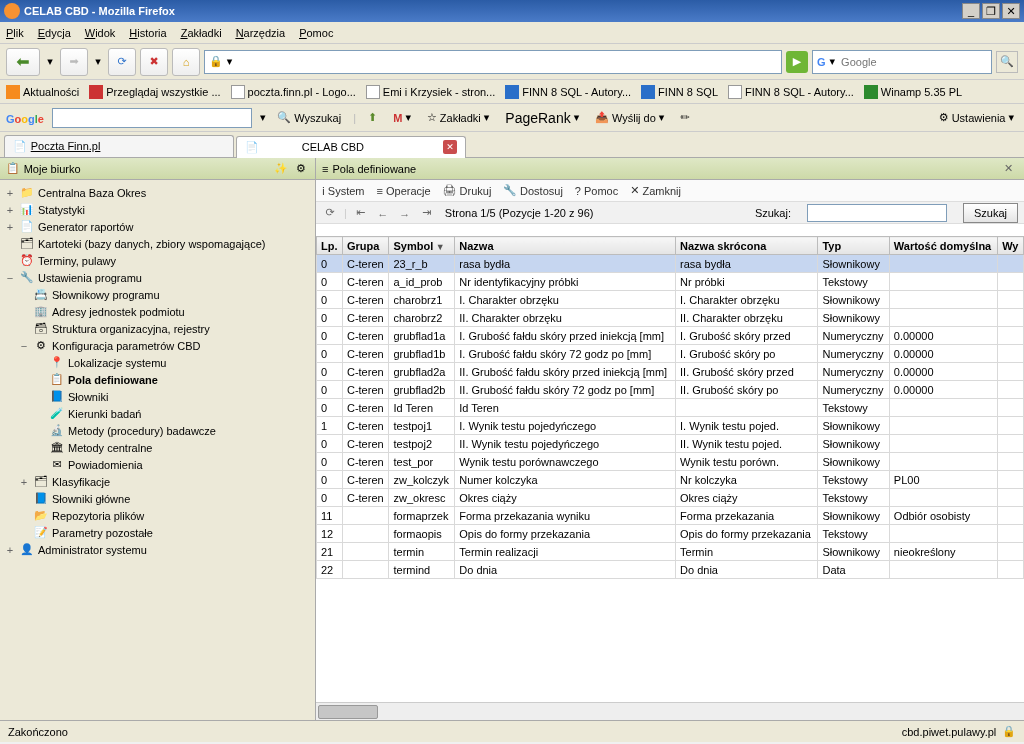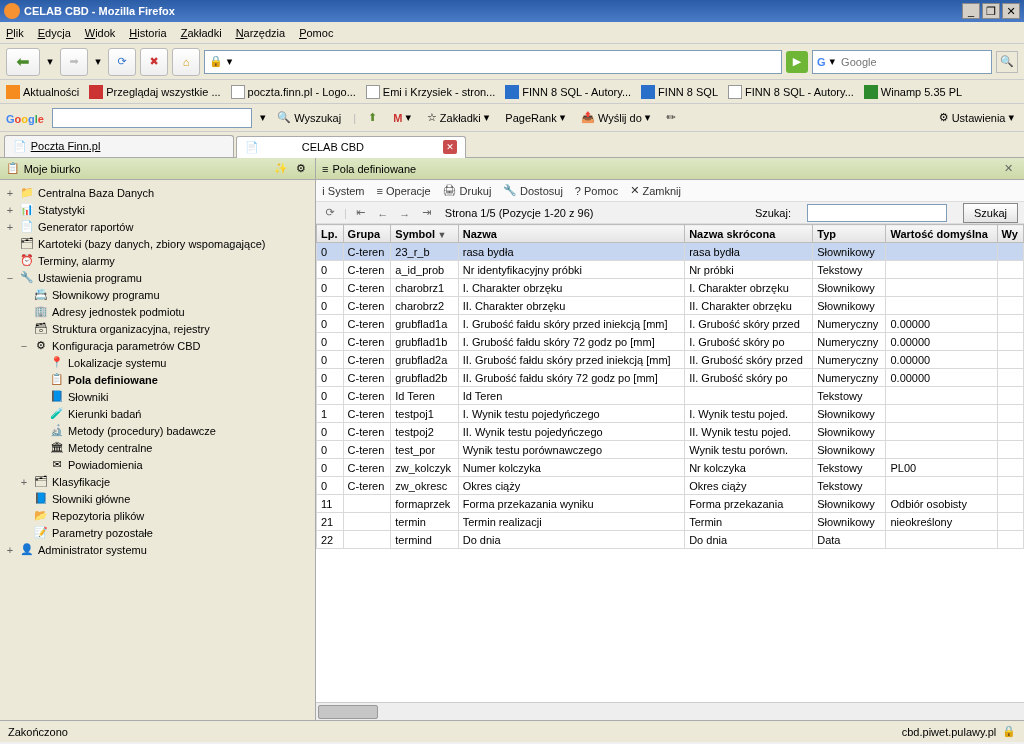--- a/index.html
+++ b/index.html
@@ -56,21 +56,21 @@
 .c-header .close { width: 14px; height: 14px; color: #666; }
 .c-toolbar { height: 22px; display: flex; align-items: center; padding: 0 6px; gap: 12px; border-bottom: 1px solid #ddd; background: #fafafa; }
 .c-tool { display: flex; align-items: center; gap: 3px; color: #333; }
 .c-pager { height: 22px; display: flex; align-items: center; padding: 0 6px; gap: 6px; border-bottom: 1px solid #ddd; background: #f1f1f1; }
 .pager-btn { width: 16px; height: 16px; display: flex; align-items: center; justify-content: center; color: #666; }
 .pager-info { margin-right: auto; margin-left: 4px; }
 .sz-label { margin-left: 4px; }
 .sz-input { width: 140px; height: 18px; border: 1px solid #7f9db9; margin: 0 10px; }
 .sz-btn { height: 20px; padding: 0 10px; border: 1px solid #888; background: linear-gradient(#fff,#e4e4e4); }
 .grid { flex: 1; overflow: auto; }
-table.data { border-collapse: collapse; width: 100%; }
+table.data { border-collapse: collapse; width: 100%; margin-top: 12px; }
 table.data th { background: linear-gradient(#f7f7f7,#e4e4e4); border: 1px solid #bcbcbc; text-align: left; padding: 2px 4px; font-weight: bold; height: 18px; white-space: nowrap; }
 table.data th.sorted::after { content: " ▼"; color: #555; font-size: 9px; }
 table.data td { border: 1px solid #d9d9d9; padding: 2px 4px; height: 18px; white-space: nowrap; }
 table.data tr.sel td { background: #c6d6f0; }
 .hscroll-area { height: 18px; border-top: 1px solid #ccc; background: #eee; position: relative; margin-top: auto; }
 .hscroll-thumb { position: absolute; left: 2px; top: 2px; height: 14px; width: 60px; background: #c6c6c6; border: 1px solid #999; border-radius: 2px; }
 .statusbar { height: 22px; background: #ece9d8; border-top: 1px solid #aaa; display: flex; align-items: center; padding: 0 8px; }
 .statusbar .sb-right { margin-left: auto; display: flex; align-items: center; gap: 6px; }
 </style>
 </head>
@@ -154,21 +154,21 @@
 
 <div class="google-bar">
   <span class="google-logo"><span class="b">G</span><span class="r">o</span><span class="y">o</span><span class="b">g</span><span class="g">l</span><span class="r">e</span></span>
   <input class="g-input" style="">
   <span>▾</span>
   <span class="g-btn">🔍 <span>Wyszukaj</span></span>
   <span style="color:#bbb;">|</span>
   <span class="g-btn" style="color:#5a8a2a;">⬆</span>
   <span class="g-btn"><span style="color:#c33;font-weight:bold;">M</span> ▾</span>
   <span class="g-btn">☆ <span>Zakładki</span>▾</span>
-  <span class="g-btn"><span style="font-size:11px;">PageRank</span> ▾</span>
+  <span class="g-btn"><span style="font-size:14px;">PageRank</span> ▾</span>
   <span class="g-btn">📤 <span>Wyślij do</span>▾</span>
   <span class="g-btn">✏</span>
   <span style="flex:1;"></span>
   <span class="g-btn">⚙ <span>Ustawienia</span>▾</span>
 </div>
 
 <div class="tabs-bar" id="tabs-bar">
     <div class="tab" style="width: 230px;">
       <span>📄</span>
       <span style="flex: 1 1 0%; text-decoration: underline;">Poczta Finn.pl</span>
@@ -185,41 +185,41 @@
     <div class="sb-header">
       <span>📋</span>
       <span class="sb-header-title" style="margin-left:4px;">Moje biurko</span>
       <span class="ic">✨</span>
       <span class="ic">⚙</span>
     </div>
     <div class="tree" id="tree">
         <div class="tree-item ind0">
           <span class="exp">+</span>
           <span class="ti-icon">📁</span>
-          <span class="ti-label">Centralna Baza Danych</span>
+          <span class="ti-label">Centralna Baza Okres</span>
         </div>
         <div class="tree-item ind0">
           <span class="exp">+</span>
           <span class="ti-icon">📊</span>
           <span class="ti-label">Statystyki</span>
         </div>
         <div class="tree-item ind0">
           <span class="exp">+</span>
           <span class="ti-icon">📄</span>
           <span class="ti-label">Generator raportów</span>
         </div>
         <div class="tree-item ind0">
           <span class="exp"></span>
           <span class="ti-icon">🗂</span>
           <span class="ti-label">Kartoteki (bazy danych, zbiory wspomagające)</span>
         </div>
         <div class="tree-item ind0">
           <span class="exp"></span>
           <span class="ti-icon">⏰</span>
-          <span class="ti-label">Terminy, alarmy</span>
+          <span class="ti-label">Terminy, pulawy</span>
         </div>
         <div class="tree-item ind0">
           <span class="exp">−</span>
           <span class="ti-icon">🔧</span>
           <span class="ti-label">Ustawienia programu</span>
         </div>
         <div class="tree-item ind1">
           <span class="exp"></span>
           <span class="ti-icon">📇</span>
           <span class="ti-label">Słownikowy programu</span>
@@ -505,20 +505,30 @@
               <td>11</td>
               <td></td>
               <td>formaprzek</td>
               <td>Forma przekazania wyniku</td>
               <td>Forma przekazania</td>
               <td>Słownikowy</td>
               <td>Odbiór osobisty</td>
               <td></td>
             </tr>
             <tr>
+              <td>12</td>
+              <td></td>
+              <td>formaopis</td>
+              <td>Opis do formy przekazania</td>
+              <td>Opis do formy przekazania</td>
+              <td>Tekstowy</td>
+              <td></td>
+              <td></td>
+            </tr>
+            <tr>
               <td>21</td>
               <td></td>
               <td>termin</td>
               <td>Termin realizacji</td>
               <td>Termin</td>
               <td>Słownikowy</td>
               <td>nieokreślony</td>
               <td></td>
             </tr>
             <tr>

